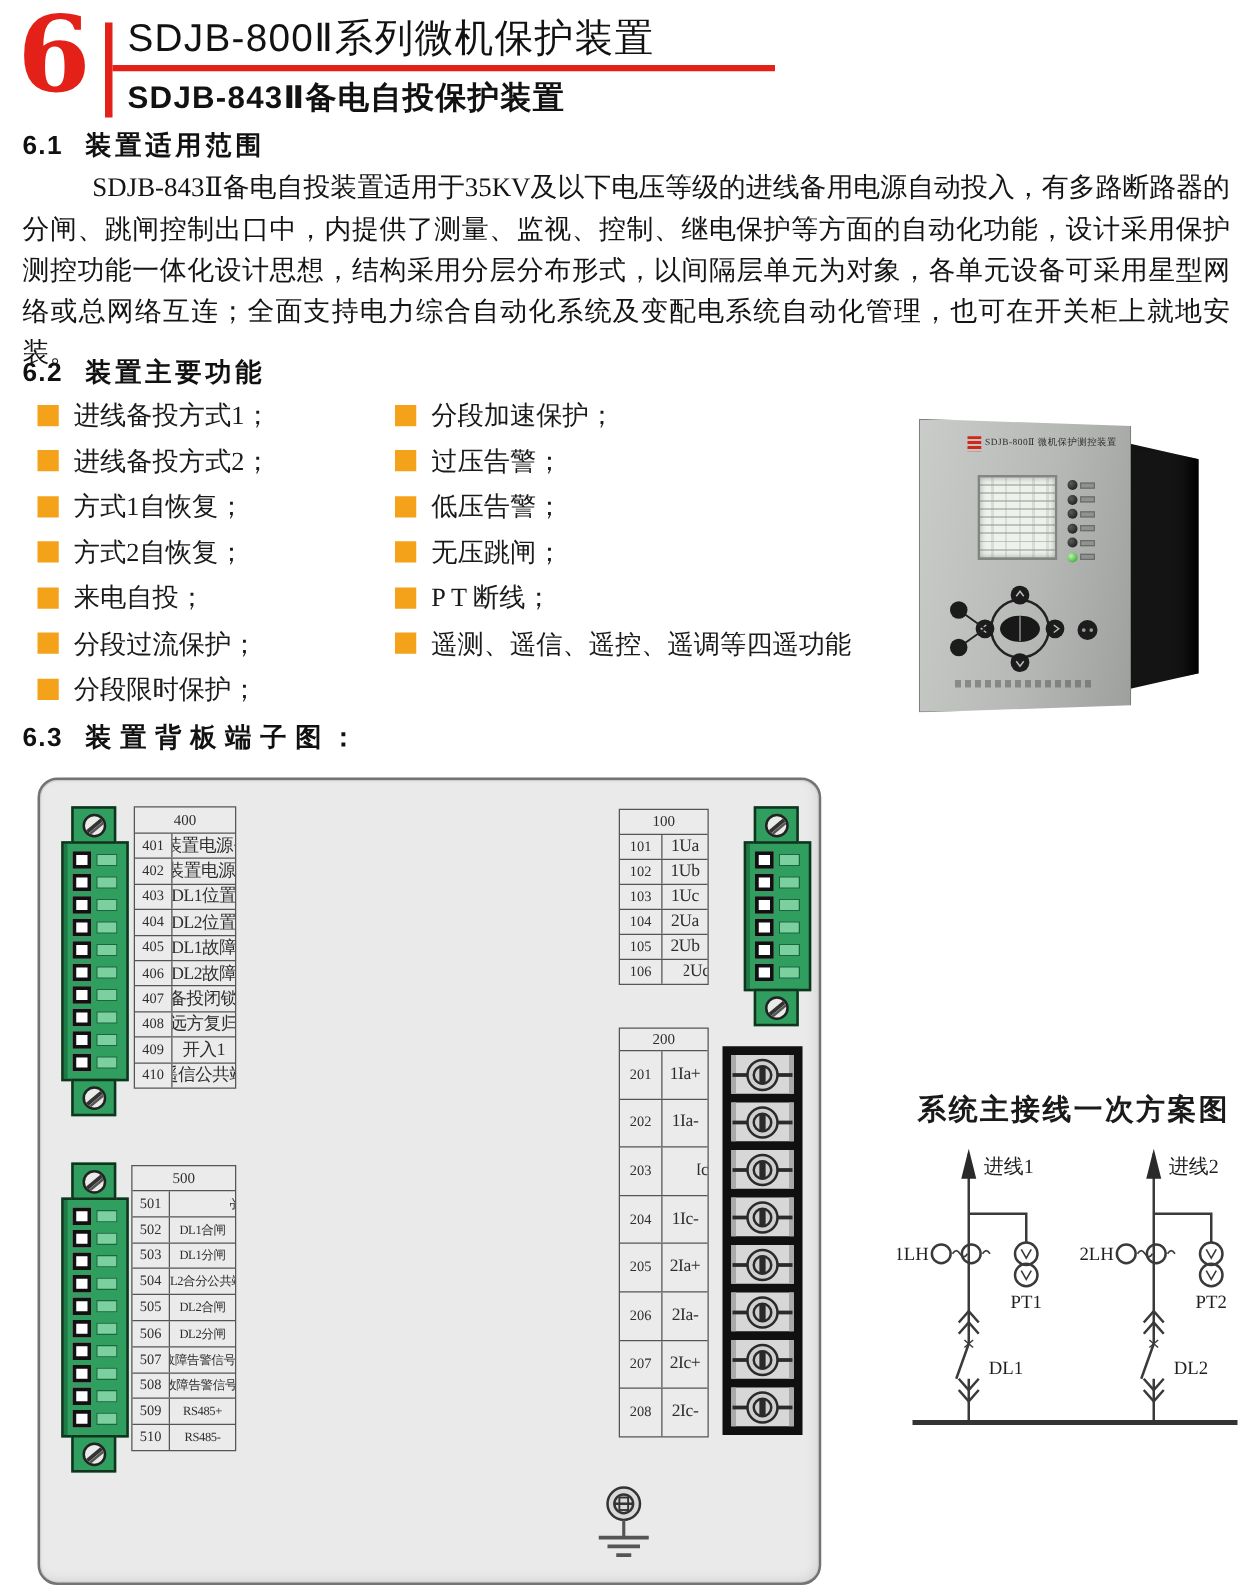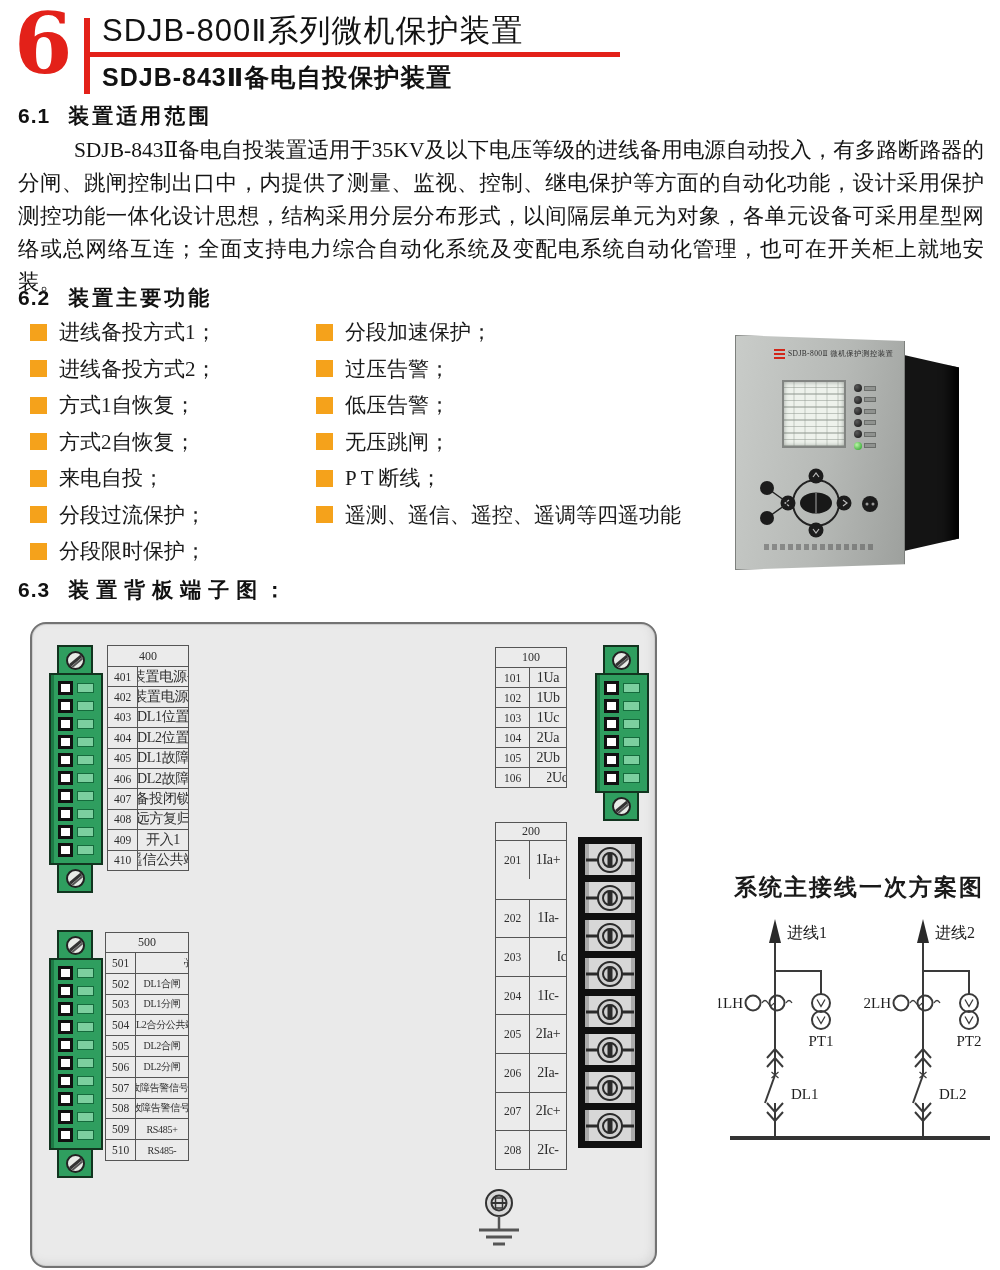--- a/index.html
+++ b/index.html
@@ -339,21 +339,21 @@
           <span class="t-num" style="width: 34px;">106</span>
           <span class="t-label">2Uc</span>
         </div>
       </div>
       <div class="tblock" id="tbl200" style="left: 463px; top: 198px; width: 72px;">
         <div class="t-head" style="height: 17px;">200</div>
         <div class="t-row" style="height: 37.6px;">
           <span class="t-num" style="width: 34px;">201</span>
           <span class="t-label">1Ia+</span>
         </div>
-        <div class="t-row" style="height: 37.6px; margin-top: 20px;">
+        <div class="t-row" style="height: 37.6px;">
           <span class="t-num" style="width: 34px;">202</span>
           <span class="t-label">1Ia-</span>
         </div>
         <div class="t-row" style="height: 37.6px; gap: 28px;">
           <span class="t-num" style="width: 34px;">203</span>
           <span class="t-label">1Ic+</span>
         </div>
         <div class="t-row" style="height: 37.6px;">
           <span class="t-num" style="width: 34px;">204</span>
           <span class="t-label">1Ic-</span>

